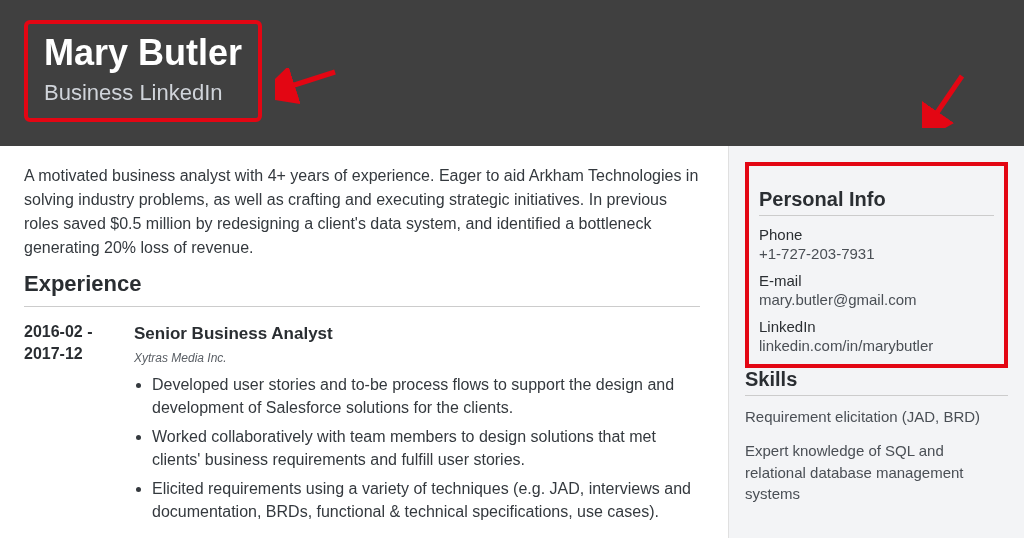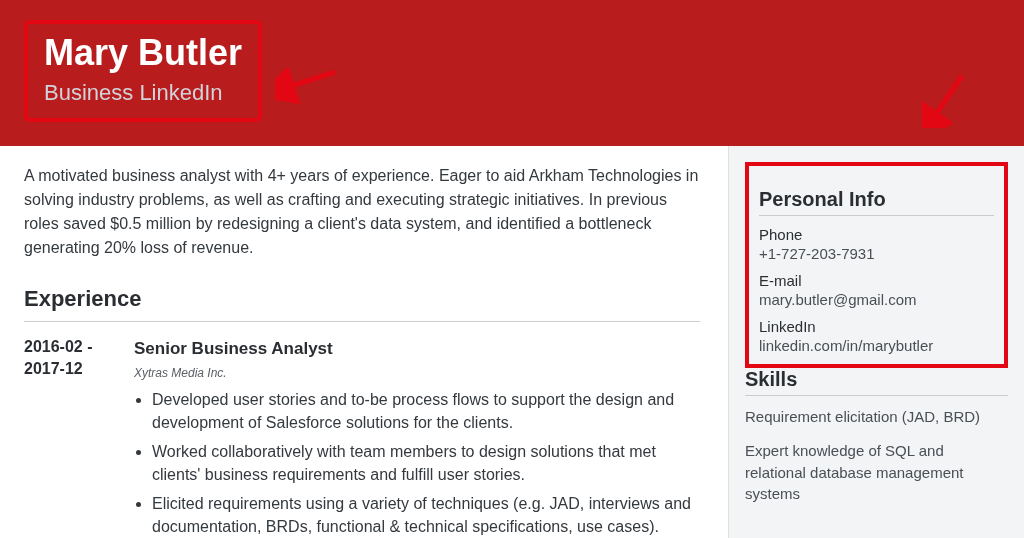--- a/index.html
+++ b/index.html
@@ -9,21 +9,21 @@
     }
     body {
       font-family: Arial, Helvetica, sans-serif;
       width: 1024px;
       height: 538px;
       overflow: hidden;
       background: #fff;
       position: relative;
     }
     .header {
-      background: #b91c1c;
+      background: #404040;
       color: #fff;
       padding: 20px 24px 24px 24px;
       position: relative;
     }
     .header-box {
       border: 4px solid #e30613;
       border-radius: 6px;
       display: inline-block;
       padding: 8px 16px 12px 16px;
     }
@@ -52,21 +52,21 @@
       height: calc(538px - 128px);
     }
     .main {
       flex: 1;
       padding: 18px 28px 0 24px;
       color: #34393e;
       font-size: 16px;
       line-height: 1.5;
     }
     .summary {
-      margin-bottom: 22px;
+      margin-bottom: 7px;
     }
     .section-heading {
       font-size: 22px;
       font-weight: bold;
       color: #2a2e32;
       margin-bottom: 4px;
       border-bottom: 1px solid #ccc;
       padding-bottom: 6px;
     }
     .experience-item {

